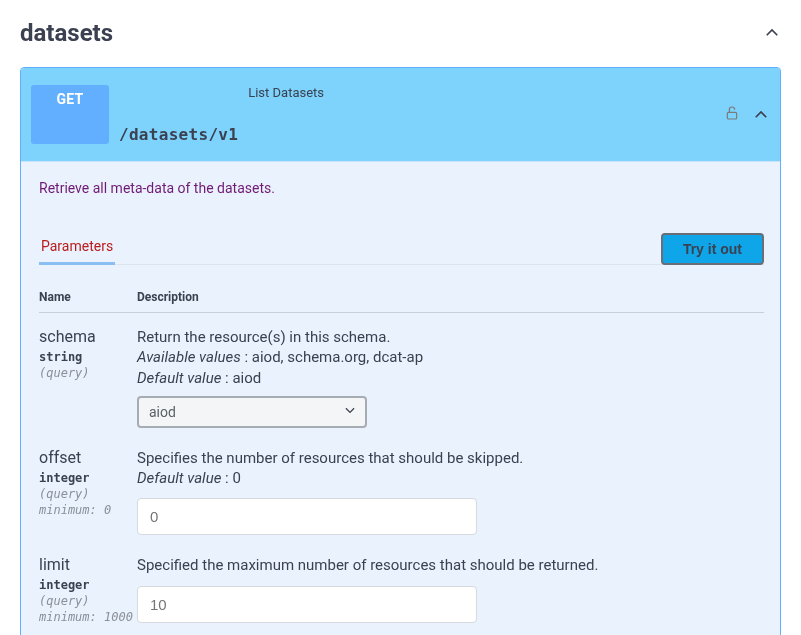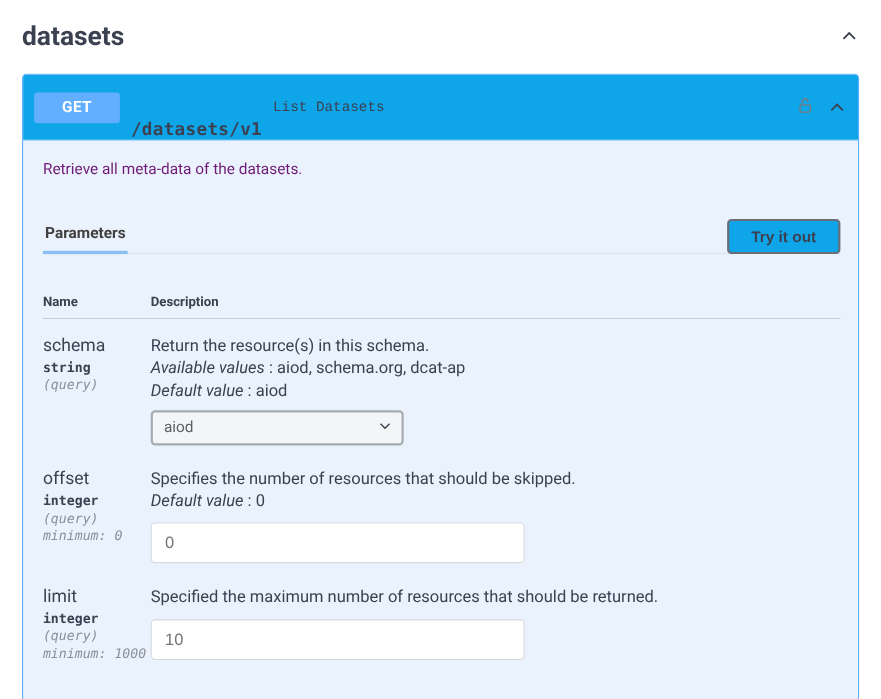--- a/index.html
+++ b/index.html
@@ -25,24 +25,23 @@
   .chev svg { width: 100%; height: 100%; stroke: #3b4151; stroke-width: 2.2; fill: none; }
 
   .opblock {
     border: 1px solid #61affe;
     border-radius: 4px;
     background: #eaf3fd;
     overflow: hidden;
   }
   .opblock-summary {
     display: flex;
-    align-items: center;
-    padding: 0 10px;
+    padding: 17px 10px;
     gap: 10px;
-    background: #0ea5e9;
+    background: #7dd3fc;
     border-bottom: 1px solid #cbe2fb;
   }
   .method-badge {
     background: #61affe;
     color: #fff;
     font-weight: 700;
     font-size: 14px;
     padding: 6px 0;
     width: 78px;
     text-align: center;
@@ -53,43 +52,42 @@
     font-family: ui-monospace, Menlo, Consolas, monospace;
     font-weight: 700;
     font-size: 16px;
     color: #3b4151;
     letter-spacing: 0.3px;
     margin-top: 40px;
   }
   .summary-text {
     font-size: 13px;
     color: #3b4151;
-    font-family: Liberation Mono, monospace;
   }
   .op-right {
     margin-left: auto;
     display: flex;
     align-items: center;
     gap: 12px;
   }
   .lock-icon svg { width: 16px; height: 18px; stroke: #7a7a7a; stroke-width: 1.8; fill: none; }
 
   .op-body { padding: 18px 16px 16px 18px; }
   .op-desc { font-size: 14px; color: #701a75; margin-bottom: 28px; }
 
   .tabrow {
     display: flex;
     align-items: center;
     justify-content: space-between;
     padding: 8px 0 0 0;
   }
   .tab {
     font-size: 14px;
-    font-weight: 700;
-    color: #404040;
+    font-weight: 400;
+    color: #b91c1c;
     padding: 6px 2px 8px 2px;
     border-bottom: 3px solid #8bbef2;
     display: inline-block;
   }
   .try-btn {
     background: #0ea5e9;
     border: 2px solid #696e77;
     border-radius: 4px;
     padding: 6px 20px;
     font-weight: 700;
@@ -97,21 +95,21 @@
     color: #3b4151;
     cursor: pointer;
   }
   .tab-sep {
     height: 1px;
     background: rgba(0,0,0,0.06);
     margin-top: -1px;
   }
 
   .param-table {
-    margin-top: 36px;
+    margin-top: 25px;
   }
   .pt-head {
     display: flex;
     border-bottom: 1px solid rgba(59,65,81,0.2);
     padding-bottom: 8px;
     margin-bottom: 14px;
   }
   .pt-head .col-name { width: 98px; font-size: 12px; font-weight: 700; }
   .pt-head .col-desc { font-size: 12px; font-weight: 700; }
 

